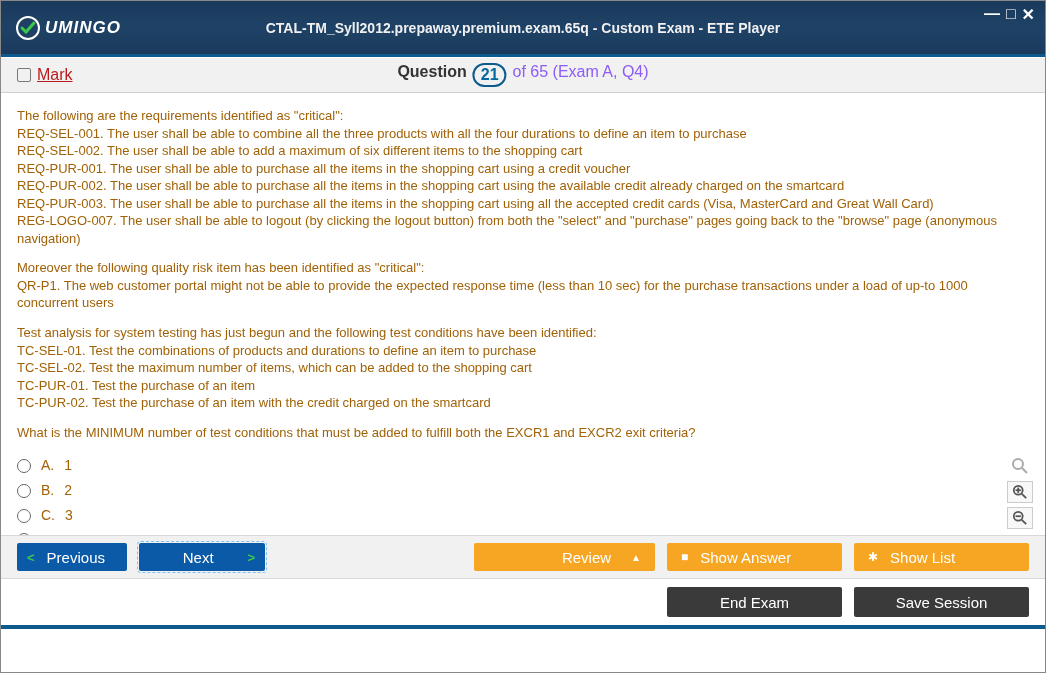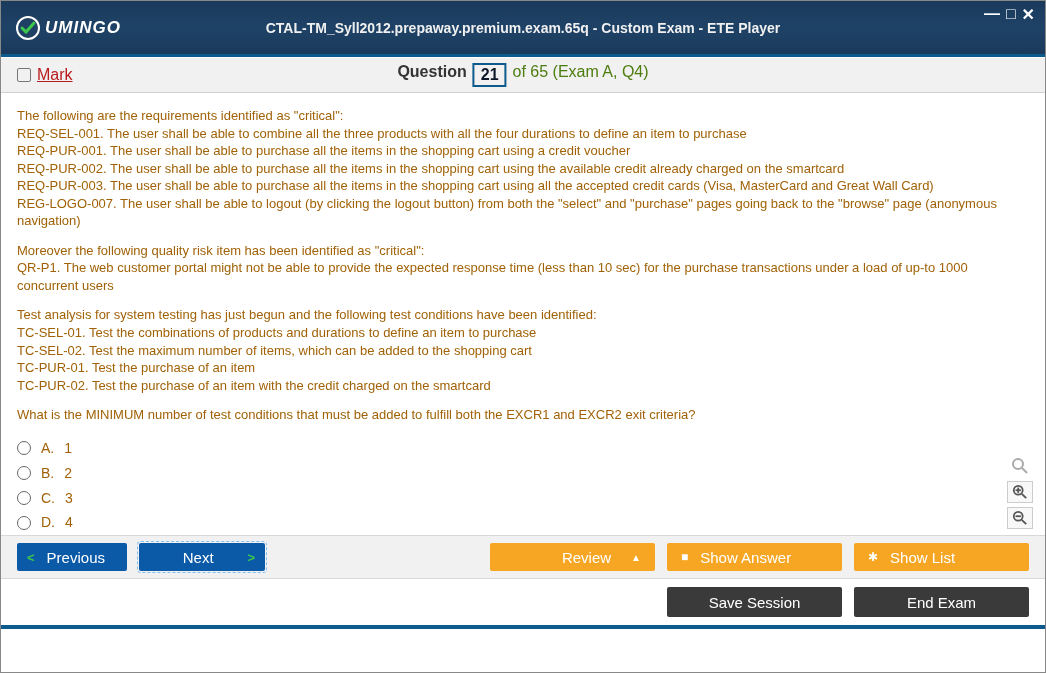--- a/index.html
+++ b/index.html
@@ -70,26 +70,26 @@
 .qcenter {
   position: absolute;
   left: 50%;
   transform: translateX(-50%);
   display: flex;
   gap: 6px;
 }
 .qcenter .ql { font-weight: bold; color: #333; }
 .qnum-box {
   border: 2px solid #0d5a8c;
-  border-radius: 0;
+  border-radius: 12px;
   padding: 1px 6px;
   font-weight: bold;
-  color: #0f172a;
-}
-.qrest { color: #4d7c0f; }
+  color: #0369a1;
+}
+.qrest { color: #8b5cf6; }
 .content {
   padding: 14px 16px 8px;
   font-size: 13px;
   color: #a16207;
   line-height: 1.35;
   height: 442px;
   overflow-y: auto;
   position: relative;
 }
 .para { margin-bottom: 12px; }
@@ -149,21 +149,21 @@
 .btn-blue { background: #0a5aa8; }
 .btn-blue.dashed { outline: 1px dashed #7fbff4; outline-offset: 1px; }
 .btn-orange { background: #f6a623; }
 .btn-dark { background: #3a3a3a; }
 .btn .arrhead { font-size: 13px; }
 .btn .ico { margin-right: 12px; font-size: 12px; }
 .btn .triangle { margin-left: 20px; font-size: 10px; }
 .spacer { flex: 1; }
 .prev { width: 110px; justify-content: space-between; padding: 0 10px; }
 .next { width: 126px; justify-content: space-between; padding: 0 10px; }
-.review { width: 165px; justify-content: flex-end; padding-right: 14px; }
+.review { width: 181px; justify-content: flex-end; padding-right: 14px; }
 .showans { width: 175px; justify-content: flex-start; padding-left: 14px; }
 .showlist { width: 175px; justify-content: flex-start; padding-left: 14px; }
 .bottomrow {
   height: 46px;
   display: flex;
   align-items: center;
   justify-content: flex-end;
   padding: 0 16px;
   gap: 12px;
   background: #fff;
@@ -203,20 +203,21 @@
     <span class="ql">Question</span>
     <span class="qnum-box">21</span>
     <span class="qrest">of 65 (Exam A, Q4)</span>
   </div>
 </div>
 
 <div class="content">
   <div class="para">
     <div>The following are the requirements identified as "critical":</div>
     <div>REQ-SEL-001. The user shall be able to combine all the three products with all the four durations to define an item to purchase</div>
+    <div>REQ-SEL-002. The user shall be able to add a maximum of six different items to the shopping cart</div>
     <div>REQ-PUR-001. The user shall be able to purchase all the items in the shopping cart using a credit voucher</div>
     <div>REQ-PUR-002. The user shall be able to purchase all the items in the shopping cart using the available credit already charged on the smartcard</div>
     <div>REQ-PUR-003. The user shall be able to purchase all the items in the shopping cart using all the accepted credit cards (Visa, MasterCard and Great Wall Card)</div>
     <div>REG-LOGO-007. The user shall be able to logout (by clicking the logout button) from both the "select" and "purchase" pages going back to the "browse" page (anonymous navigation)</div>
   </div>
   <div class="para">
     <div>Moreover the following quality risk item has been identified as "critical":</div>
     <div>QR-P1. The web customer portal might not be able to provide the expected response time (less than 10 sec) for the purchase transactions under a load of up-to 1000 concurrent users</div>
   </div>
   <div class="para">
@@ -297,20 +298,20 @@
     <span>Show Answer</span>
   </div>
   <div class="btn btn-orange showlist">
     <span class="ico">✱</span>
     <span>Show List</span>
   </div>
 </div>
 
 <div class="bottomrow">
   <div class="btn btn-dark btn-b">
+    <span>End Exam</span>
+  </div>
+  <div class="btn btn-dark btn-b">
     <span>Save Session</span>
   </div>
-  <div class="btn btn-dark btn-b">
-    <span>End Exam</span>
-  </div>
 </div>
 
 <div class="footerbar"></div>
 
 </body></html>

